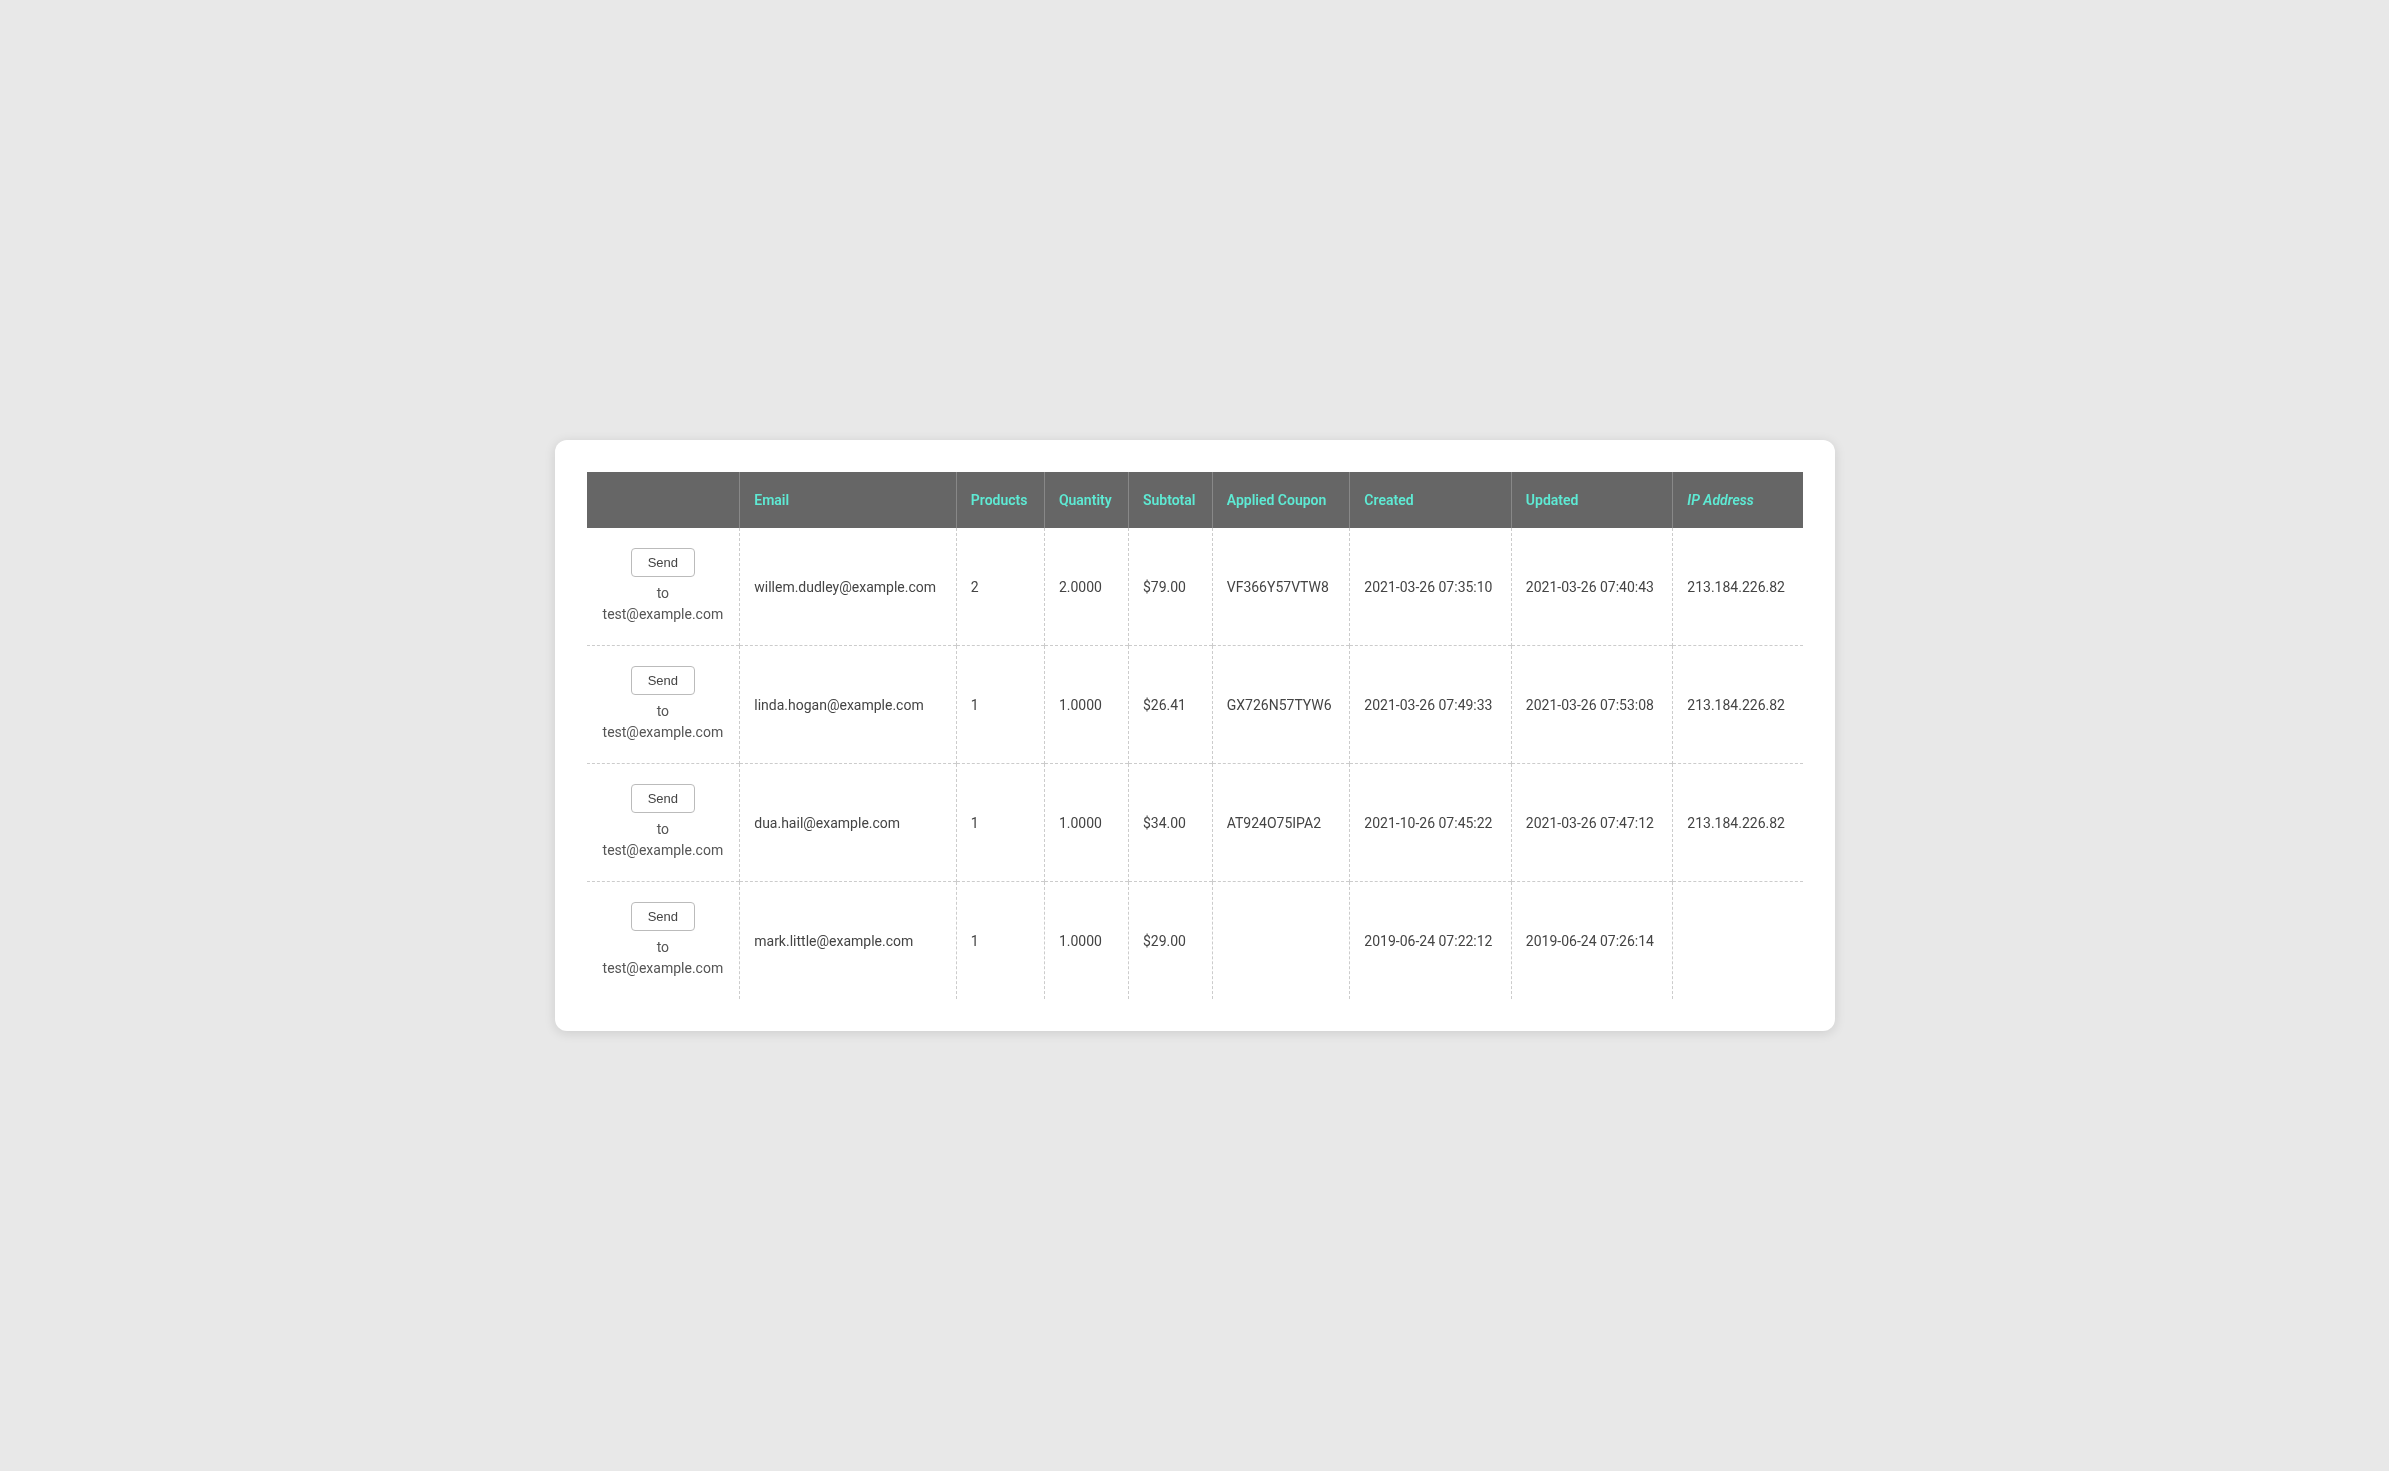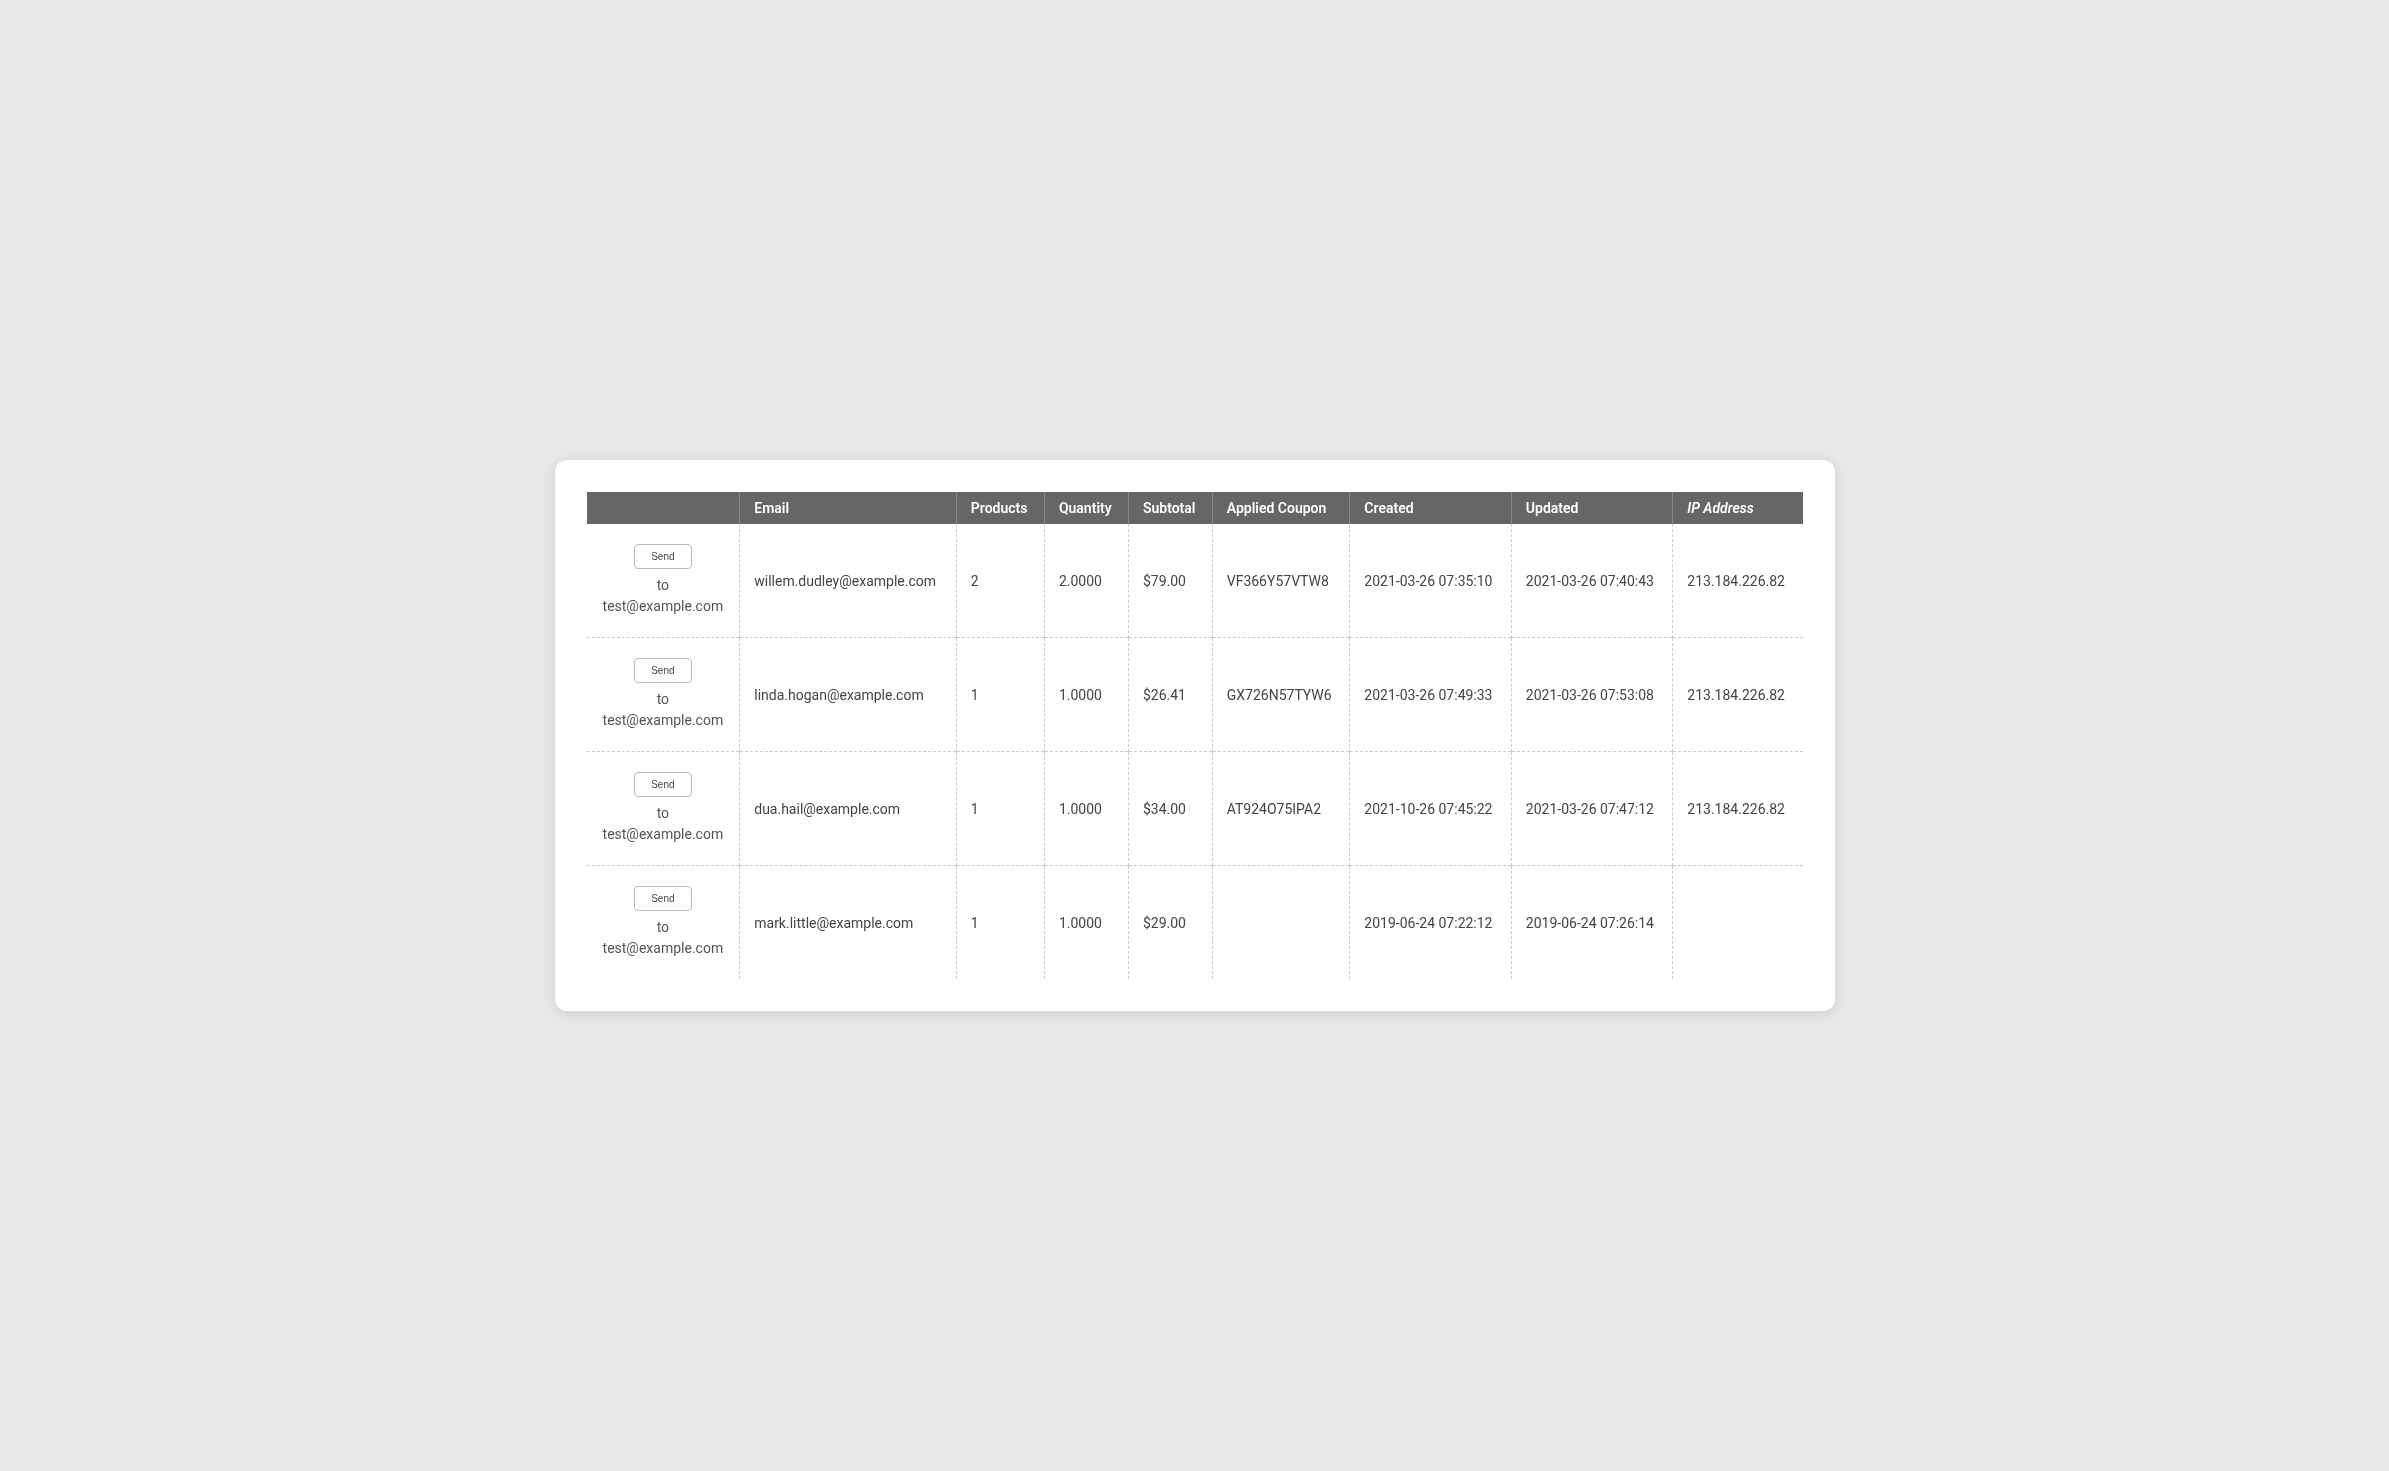--- a/index.html
+++ b/index.html
@@ -32,23 +32,23 @@
       width: 100%;
       border-collapse: collapse;
       font-size: 14px;
     }
 
     thead tr {
       background: #666666;
     }
 
     thead th {
-      color: #ffffff;
+      color: #5eead4;
       font-weight: 600;
-      padding: 8px 14px;
+      padding: 20px 14px;
       text-align: left;
       border-right: 1px solid #888888;
       white-space: nowrap;
     }
 
     thead th:last-child {
       border-right: none;
       font-style: italic;
     }
 
@@ -69,21 +69,21 @@
 
     tbody td:last-child {
       border-right: none;
     }
 
     .send-btn {
       background: #ffffff;
       border: 1px solid #bbbbbb;
       border-radius: 4px;
       padding: 6px 16px;
-      font-size: 10px;
+      font-size: 13px;
       color: #444444;
       cursor: pointer;
       display: inline-block;
       margin-bottom: 6px;
     }
 
     .send-cell {
       text-align: center;
       min-width: 140px;
     }

